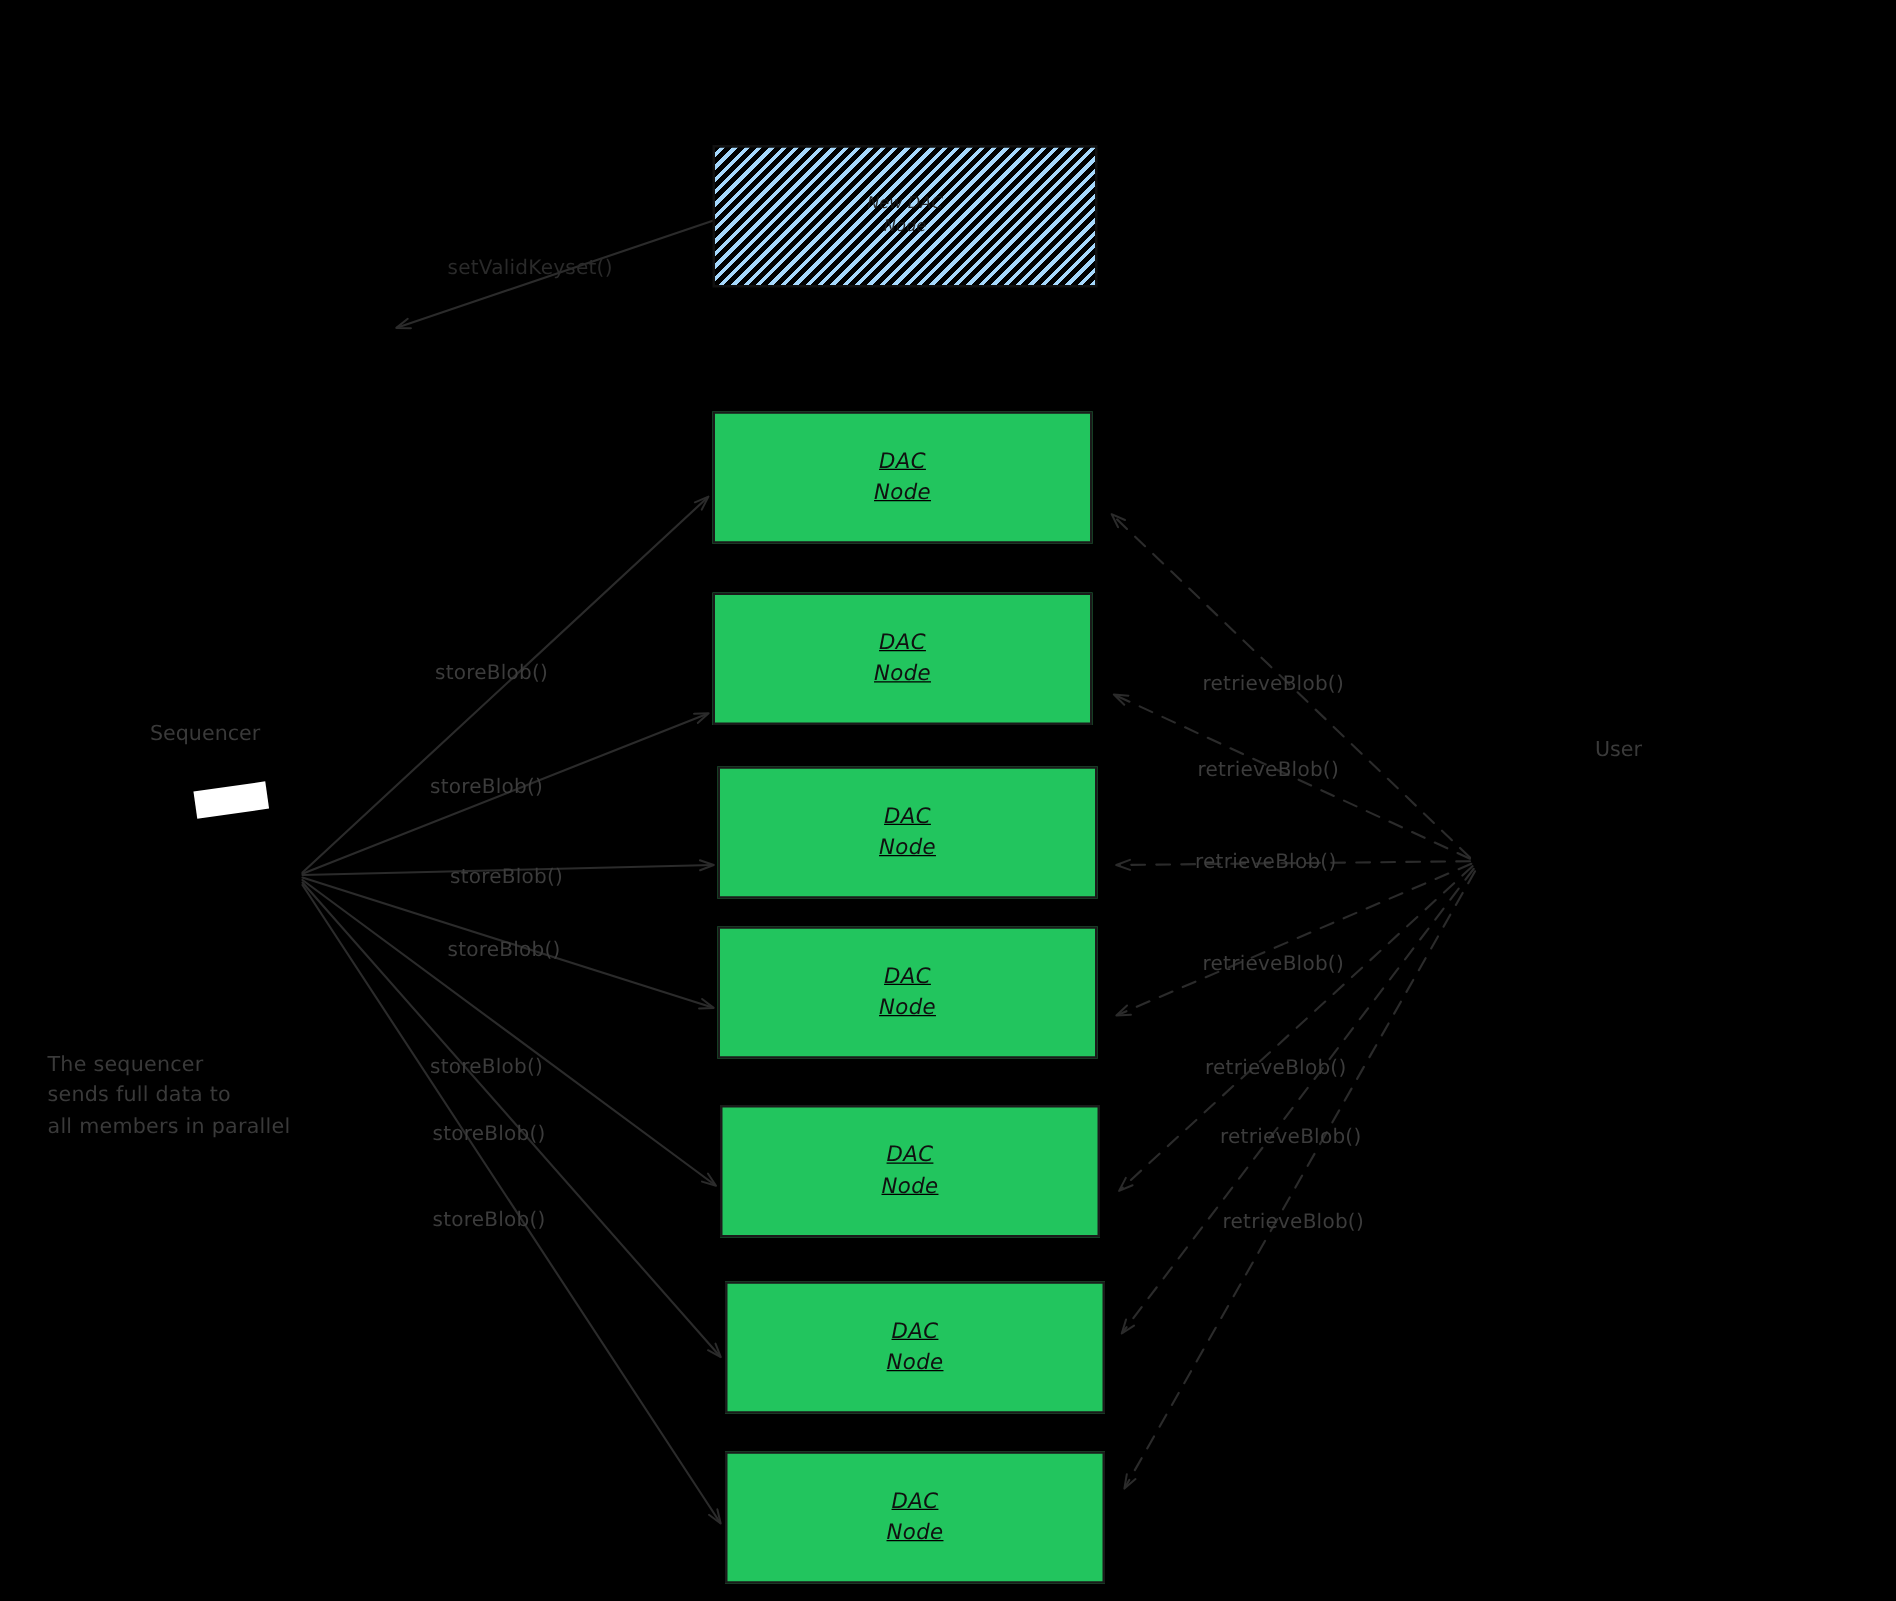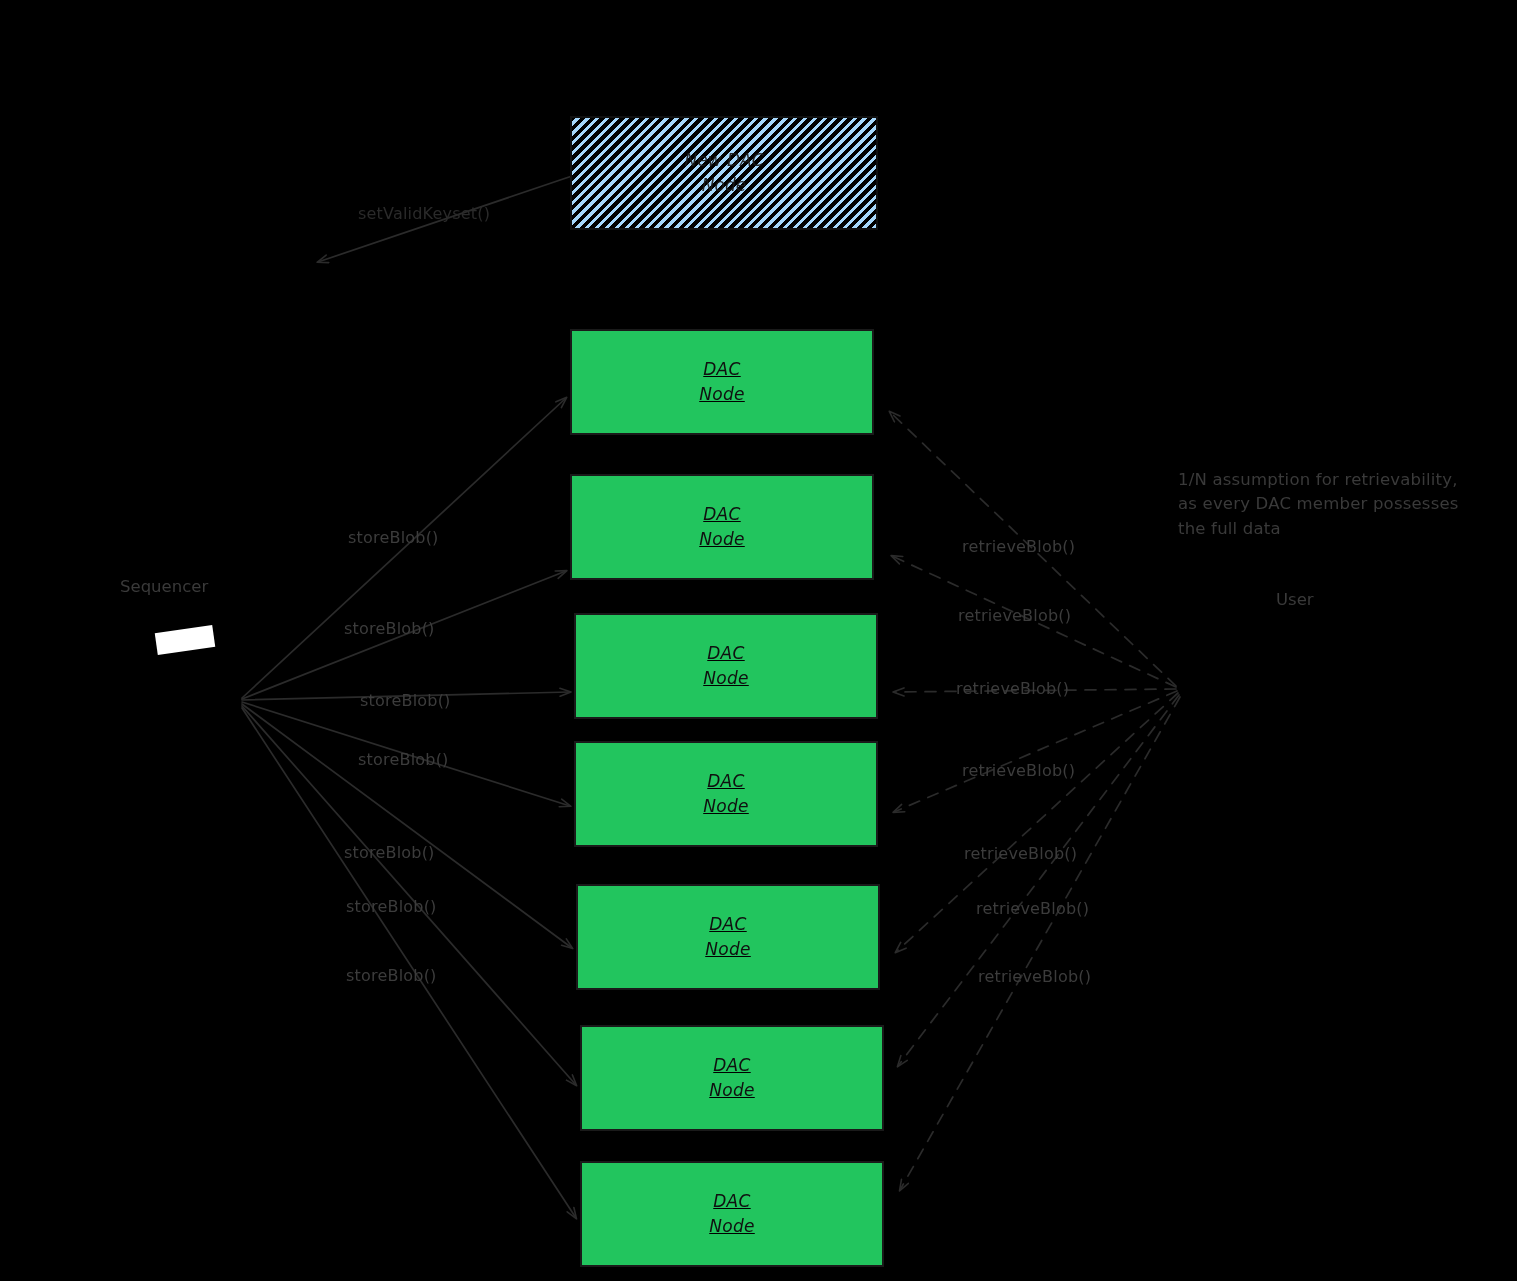--- a/index.html
+++ b/index.html
@@ -65,21 +65,21 @@
         -45deg,
         #a6d8fc 0px, #a6d8fc 3px,
         #000000 3px, #000000 7px
       );
     display: flex;
     align-items: center;
     justify-content: center;
   }
   .hatch-label {
     color: #1b1b1b;
-    font-size: 17px;
+    font-size: 13px;
     font-style: italic;
     line-height: 1.45;
     text-align: center;
     white-space: pre-line;
     opacity: .92;
   }
   .annot {
     position: absolute;
     color: #3a3a3a;
     font-size: 16.5px;
@@ -185,24 +185,24 @@
   <div class="node-box" style="left:580px; top:1161px; width:304px; height:106px;">
     <span class="node-label">DAC
 Node</span>
   </div>
 
   <div class="actor-label" style="left:120px; top:577px;text-align:right;">Sequencer</div>
   <div class="seq-shape" style="left:156px; top:629px; width:58px; height:22px;"></div>
 
   <div class="actor-label" style="left:1256px; top:590px;margin-left:20px;">User</div>
 
-  <div class="annot" style="left:1178px; top:468px; width:330px;">1/N assumption for retrievability,
-as every DAC member possesses
-the full data</div>
-
+
+  <div class="annot" style="left:38px; top:840px; width:250px;">The sequencer
+sends full data to
+all members in parallel</div>
 
   <div class="edge-label" style="left:348px; top:528px;">storeBlob()</div>
   <div class="edge-label" style="left:344px; top:619px;">storeBlob()</div>
   <div class="edge-label" style="left:360px; top:691px;">storeBlob()</div>
   <div class="edge-label" style="left:358px; top:750px;">storeBlob()</div>
   <div class="edge-label" style="left:344px; top:843px;">storeBlob()</div>
   <div class="edge-label" style="left:346px; top:897px;">storeBlob()</div>
   <div class="edge-label" style="left:346px; top:966px;">storeBlob()</div>
 
   <div class="edge-label" style="left:962px; top:537px;">retrieveBlob()</div>

